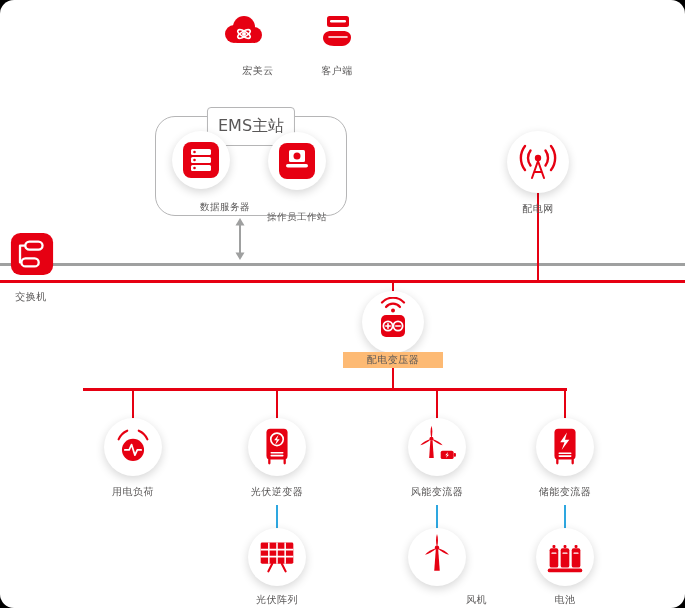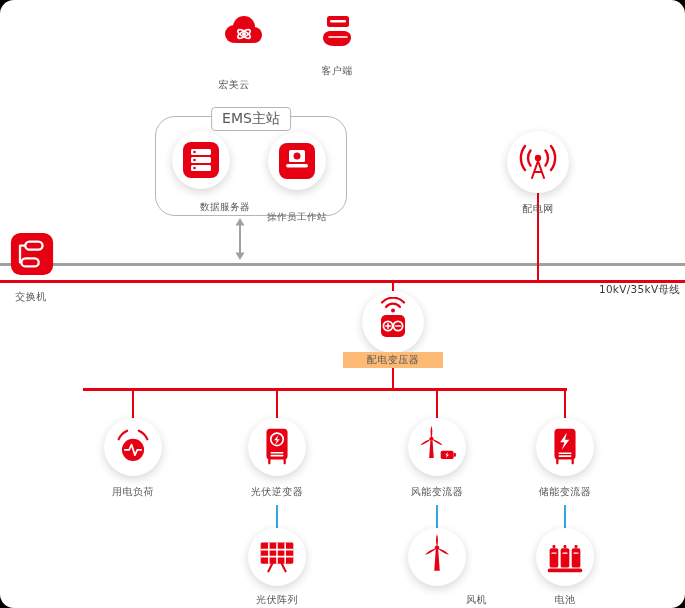--- a/index.html
+++ b/index.html
@@ -10,21 +10,21 @@
   .gray-bg{background:var(--gray-line,#9fa0a0);}
   .blue-bg{background:var(--blue,#2ea7e0);}
   .circle{position:absolute;background:#fff;border-radius:50%;box-shadow:0 3px 10px rgba(0,0,0,.16);
           display:flex;align-items:center;justify-content:center;z-index:2;color:var(--red,#e60012);}
   .icon-abs{position:absolute;z-index:2;color:var(--red,#e60012);line-height:0;}
   .lbl{position:absolute;z-index:3;font-size:10px;color:var(--label-text,#595757);text-align:center;letter-spacing:.5px;}
   .lbl.small{font-size:9.5px;}
   .lbl.on-line{background:#fdba74;padding:1px 0;}
   .ems-box{position:absolute;border:1px solid #b5b5b6;border-radius:20px;z-index:1;background:transparent;}
   .ems-tag{position:absolute;left:50%;top:-10px;transform:translateX(-50%);background:#fff;border:1px solid #b5b5b6;
-           border-radius:4px;padding:2px 10px;font-size:14px;color:var(--label-text,#595757);white-space:nowrap;z-index:3;}
+           border-radius:4px;padding:8px 10px;font-size:16px;color:var(--label-text,#595757);white-space:nowrap;z-index:3;}
   .bus-lbl{position:absolute;font-size:10.5px;color:var(--bus-label,#3e3a39);z-index:3;text-align:right;letter-spacing:.3px;}
   svg{display:block;}
 </style>
 </head>
 <body>
 
 <div class="canvas">
 
   <div class="hline gray-bg" style="left:0;top:263px;width:685px;height:3px;"></div>
   <div class="hline red-bg" style="left:0;top:280px;width:685px;height:3px;"></div>
@@ -251,27 +251,26 @@
           <rect x="12" y="12.5" width="3" height="3" rx="1"></rect>
           <rect x="23.5" y="12.5" width="3" height="3" rx="1"></rect>
           <rect x="35" y="12.5" width="3" height="3" rx="1"></rect>
           <rect x="7" y="37" width="36" height="4" rx="2"></rect>
         </g>
         <path d="M11.5 21h4M23 21h4M34.5 21h4" stroke="#fff" stroke-width="1.4" stroke-linecap="round"></path>
       </svg>
     </span>
   </div>
 
-  <div class="lbl" style="left:184px;top:64px;width:100px;margin-top:14px;">宏美云</div>
+  <div class="lbl" style="left:208px;top:64px;width:100px;">宏美云</div>
   <div class="lbl" style="left:287px;top:64px;width:100px;">客户端</div>
   <div class="lbl small" style="left:150px;top:201px;width:100px;text-align:right;">数据服务器</div>
   <div class="lbl small" style="left:247px;top:211px;width:100px;">操作员工作站</div>
   <div class="lbl" style="left:-19px;top:290px;width:100px;">交换机</div>
   <div class="lbl" style="left:488px;top:202px;width:100px;">配电网</div>
-  <div class="bus-lbl" style="left:560px;top:283px;width:120px;">10kV/35kV母线</div>
   <div class="lbl on-line" style="left:343px;top:352px;width:100px;">配电变压器</div>
   <div class="lbl" style="left:83px;top:485px;width:100px;">用电负荷</div>
   <div class="lbl" style="left:227px;top:485px;width:100px;">光伏逆变器</div>
   <div class="lbl" style="left:387px;top:485px;width:100px;">风能变流器</div>
   <div class="lbl" style="left:515px;top:485px;width:100px;">储能变流器</div>
   <div class="lbl" style="left:227px;top:593px;width:100px;">光伏阵列</div>
   <div class="lbl" style="left:387px;top:593px;width:100px;text-align:right;">风机</div>
   <div class="lbl" style="left:515px;top:593px;width:100px;">电池</div>
 
 </div>

